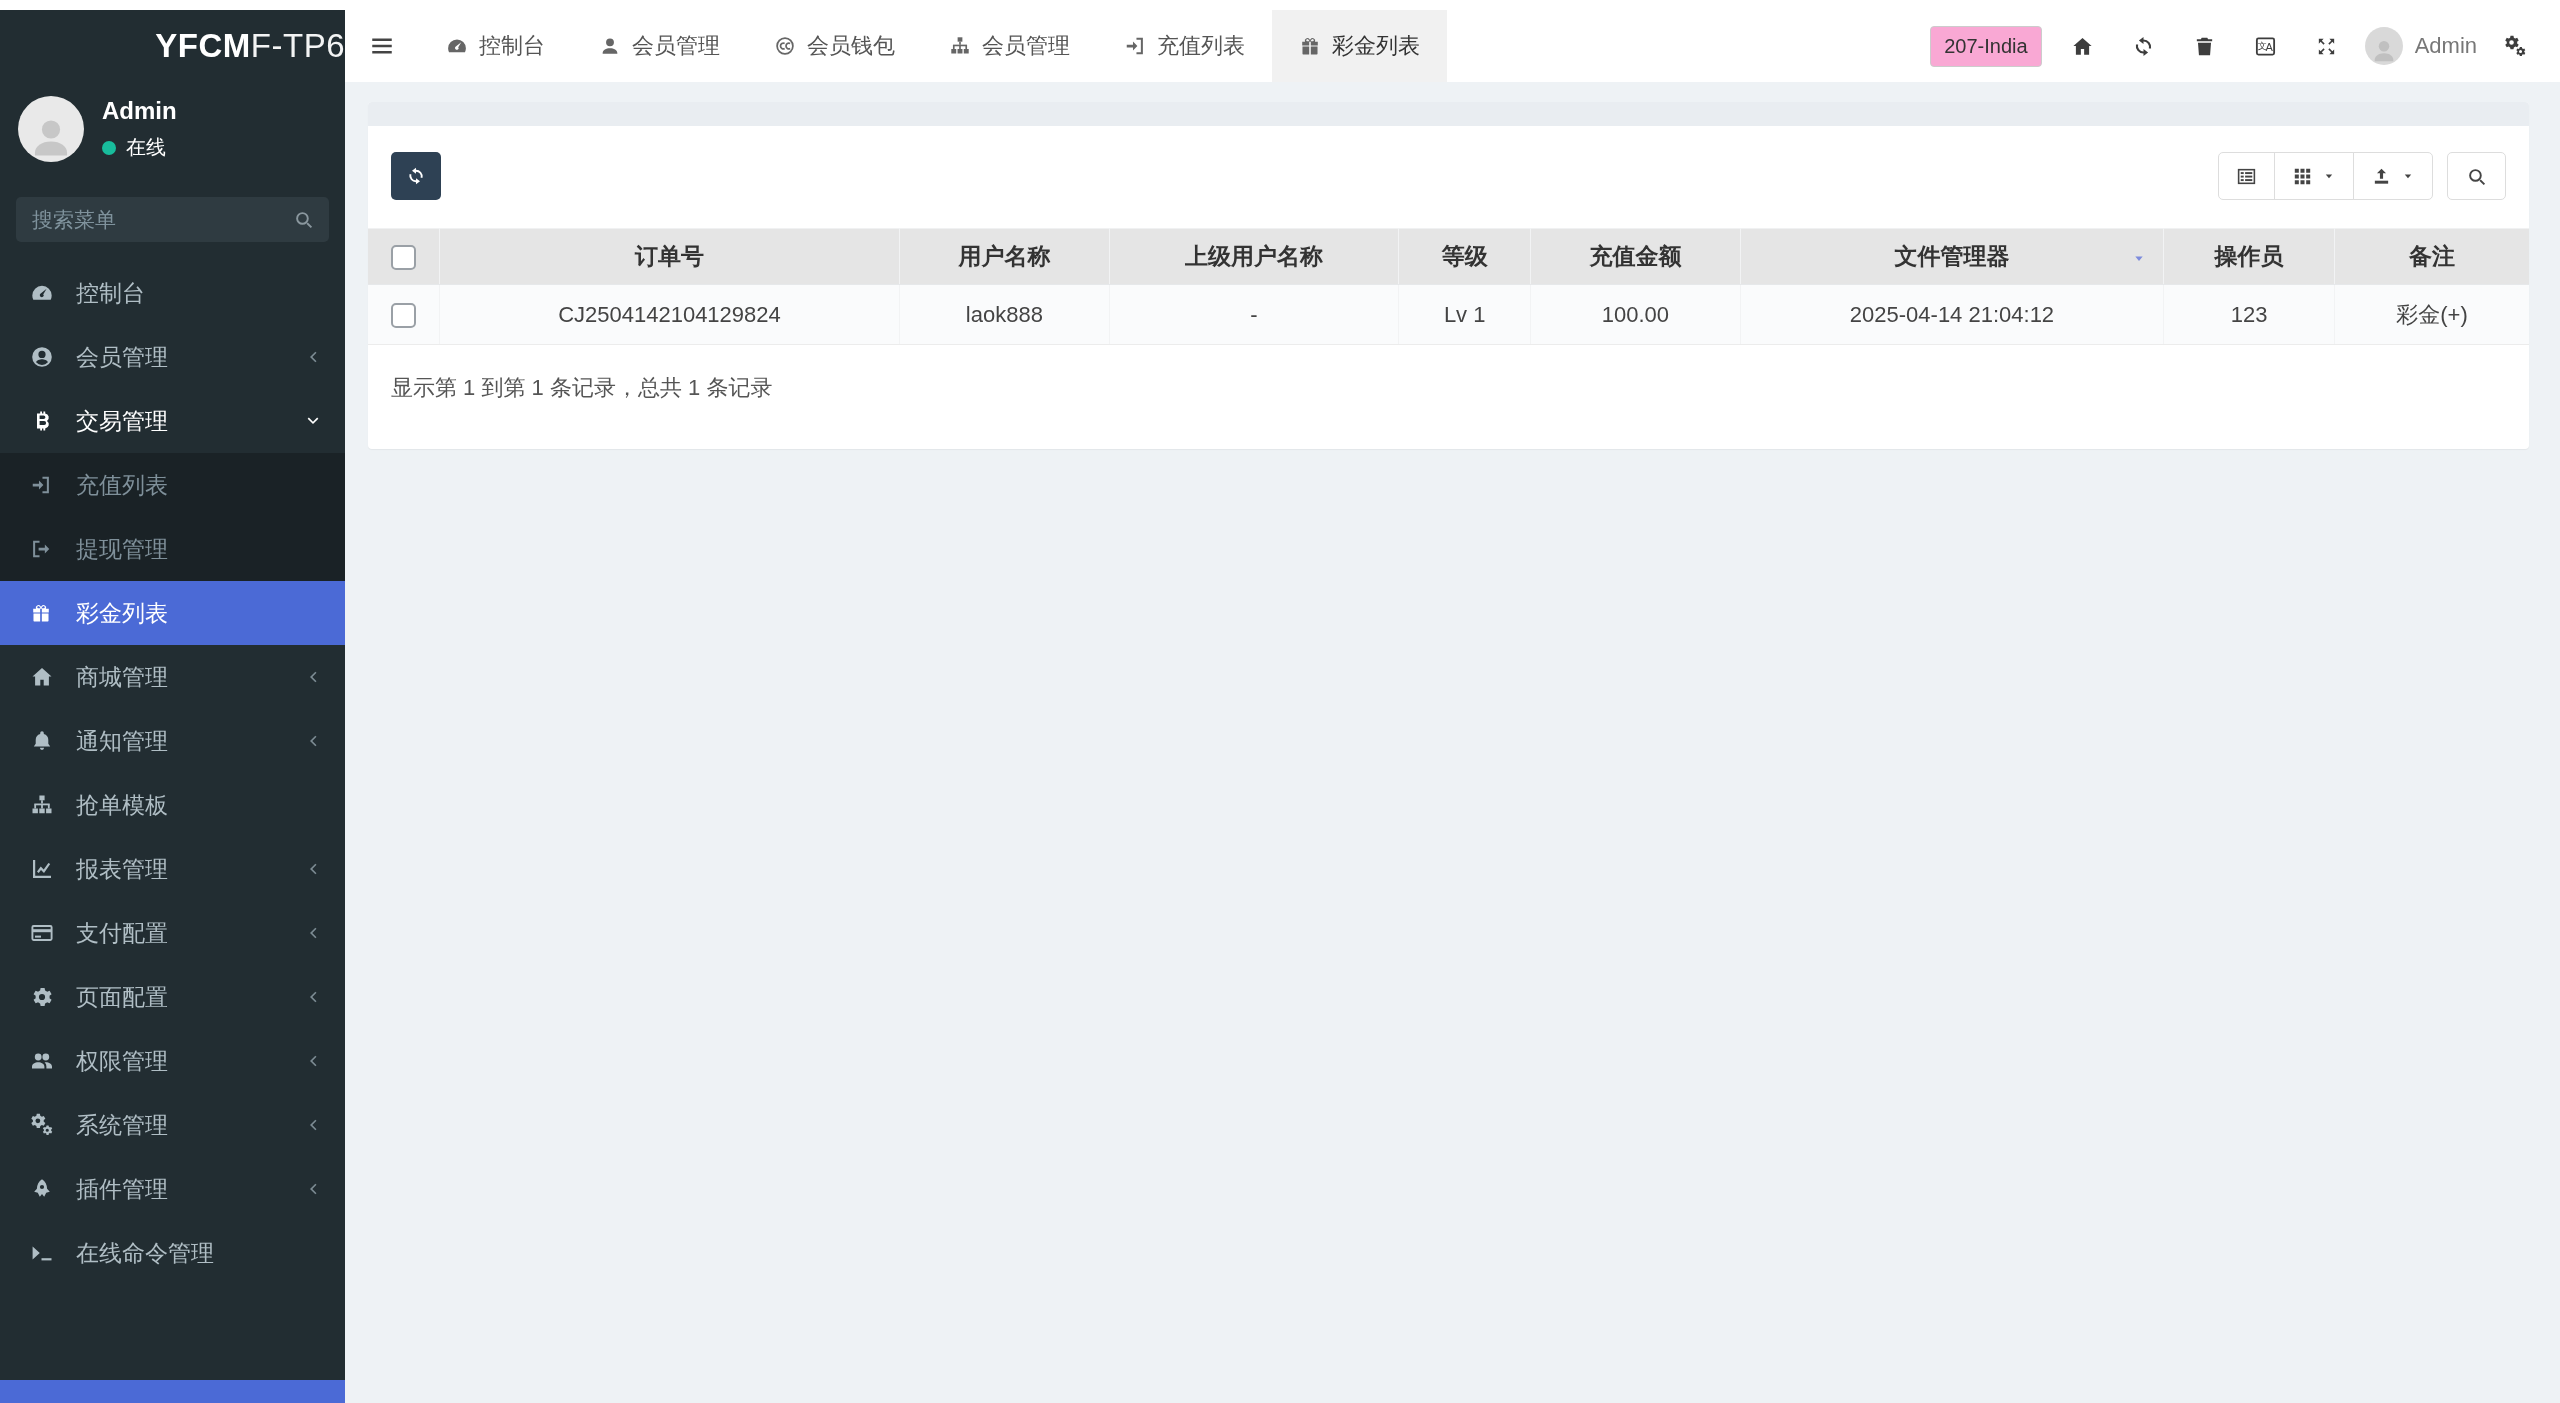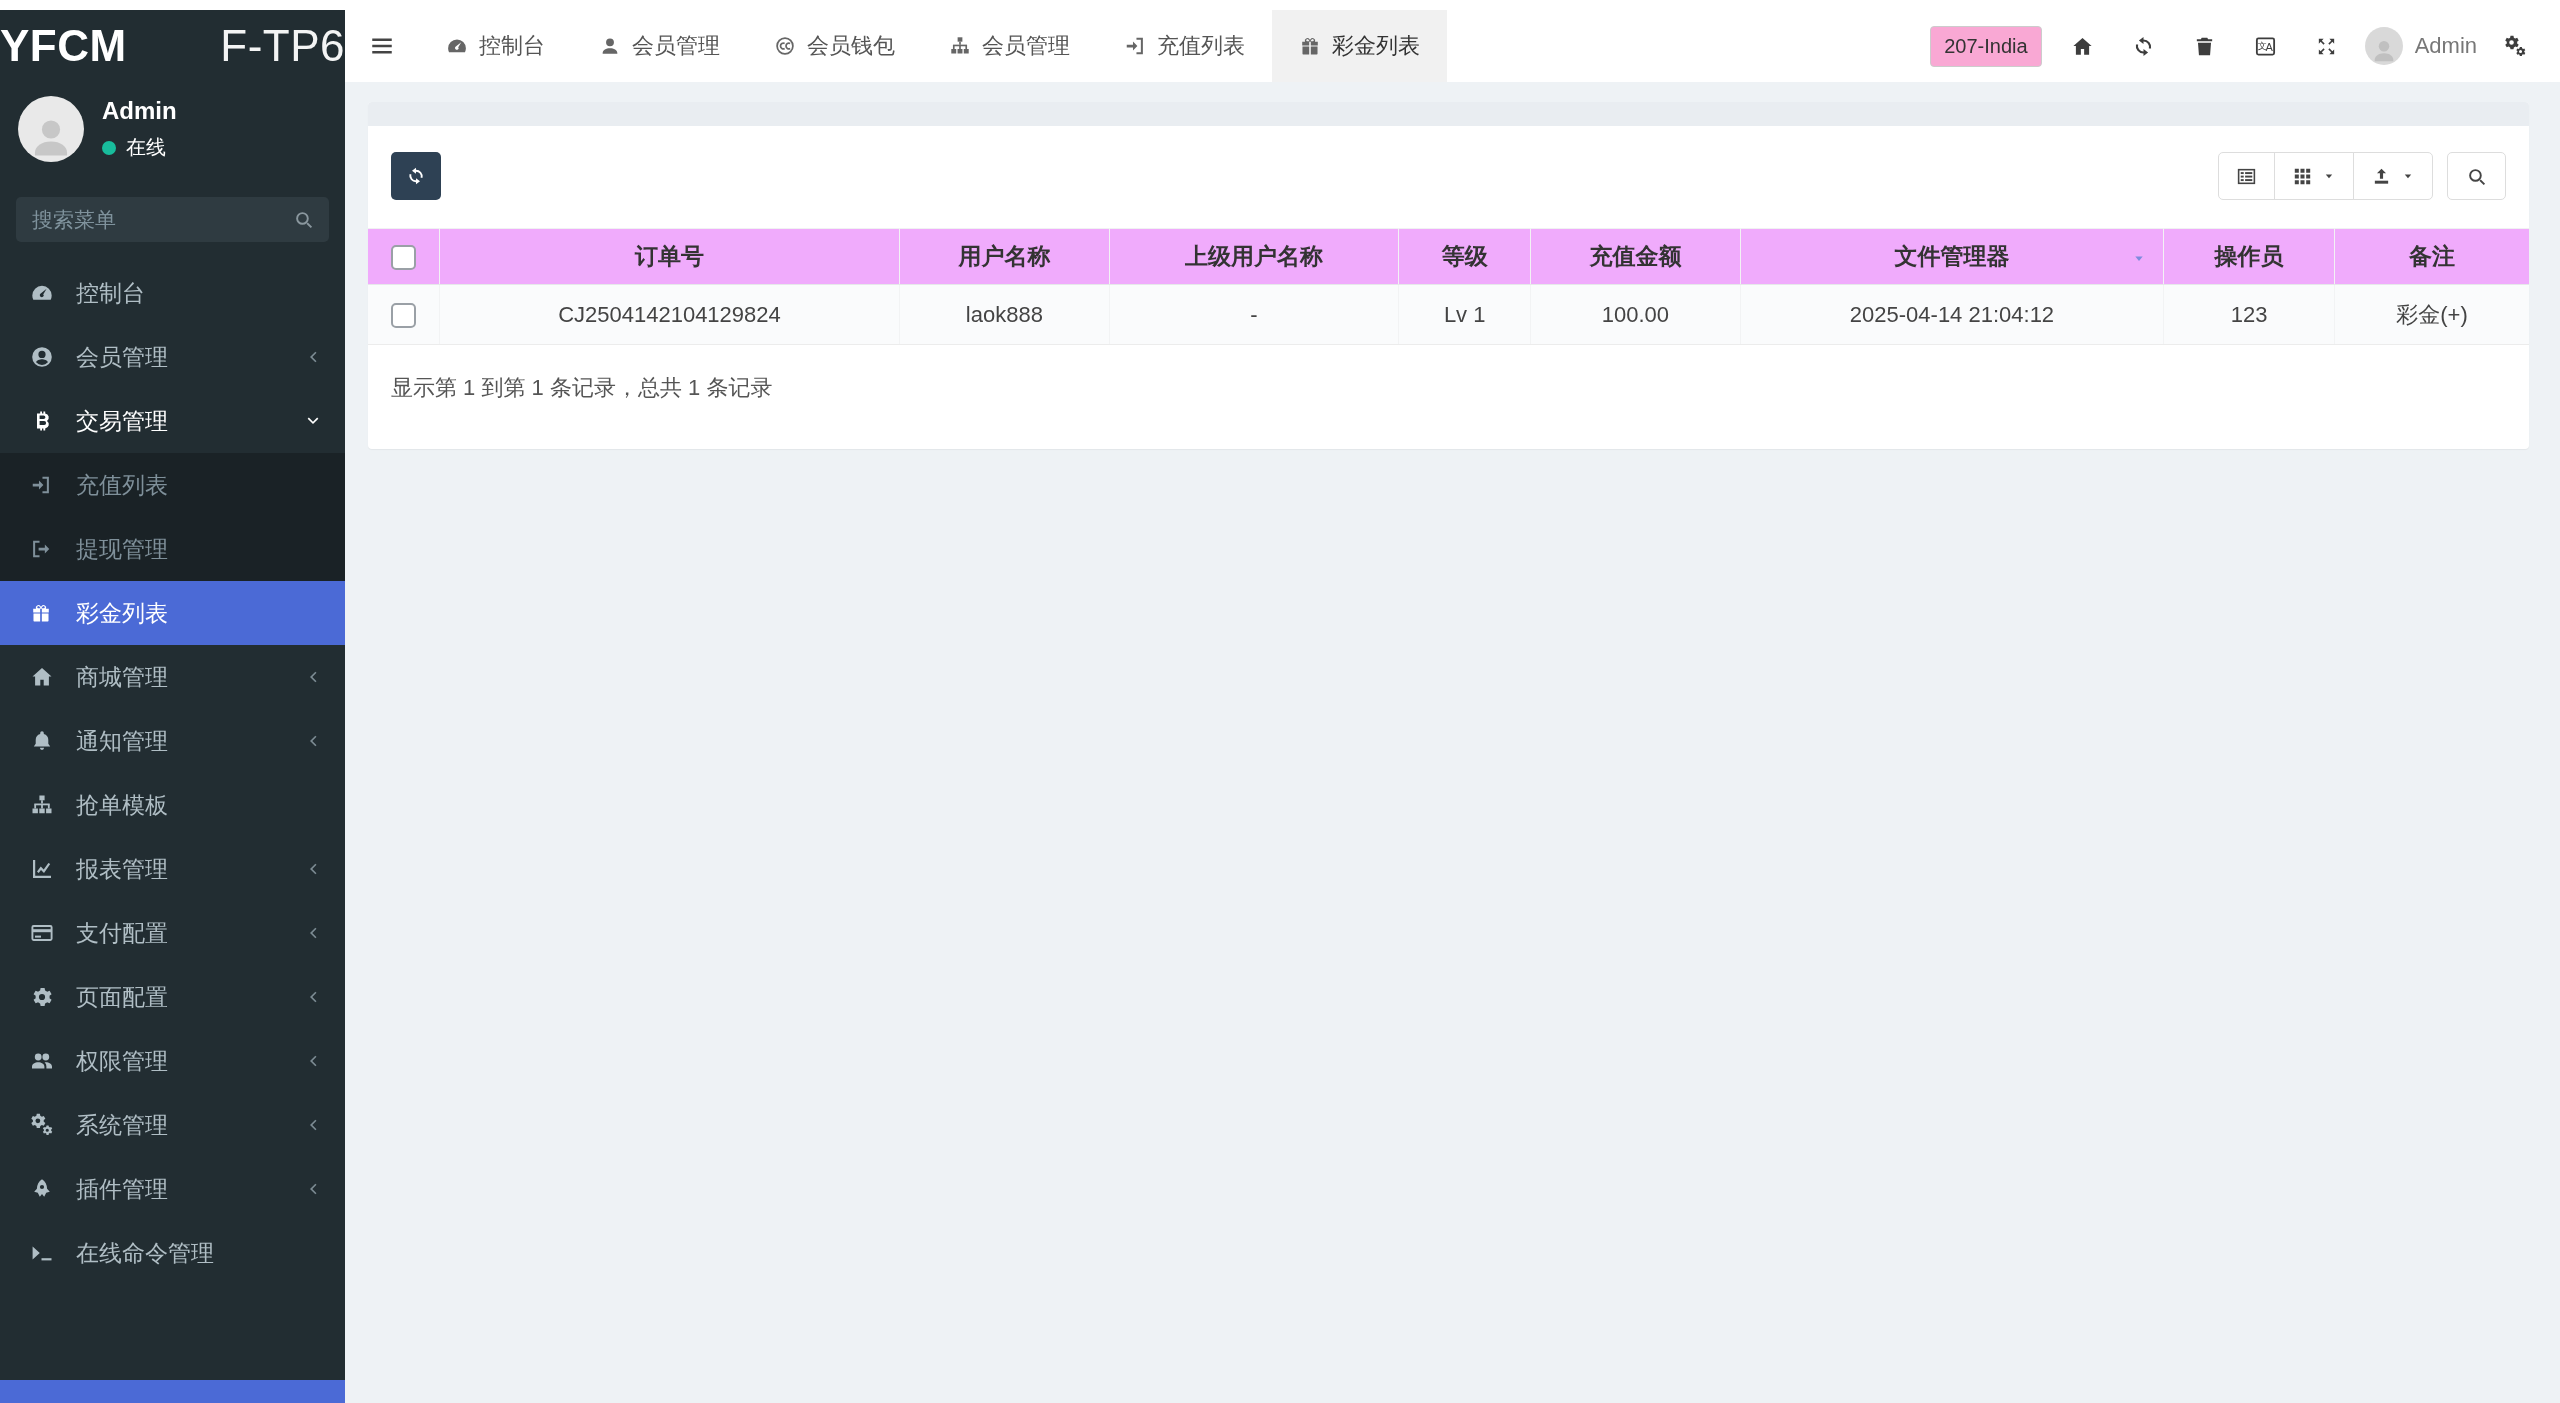--- a/index.html
+++ b/index.html
@@ -1,21 +1,21 @@
 <!DOCTYPE html>
 <html><head>
 <meta charset="utf-8">
 <style>
   html,body{margin:0;padding:0;width:2560px;height:1403px;overflow:hidden;background:#fff;
     font-family:"Liberation Sans","DejaVu Sans",sans-serif;-webkit-font-smoothing:antialiased;}
   .ic{display:inline-flex;line-height:0}
   .ic svg{width:1em;height:1em;display:block}
   
   .sidebar{position:absolute;left:0;top:10px;bottom:0;width:345px;background:#222d32;}
-  .logo{height:72px;display:flex;align-items:center;justify-content:space-between;color:#fff;font-size:44px;letter-spacing:.5px;cursor:pointer}
+  .logo{height:72px;display:flex;align-items:center;justify-content:flex-end;color:#fff;font-size:33px;letter-spacing:.5px;cursor:pointer}
   .logo b{font-weight:700}
   .logo span{font-weight:400;opacity:.95}
   .userpanel{display:flex;align-items:center;padding:14px 0 18px 18px;}
   .avatar{width:66px;height:66px;border-radius:50%;background:#e9e9e9;overflow:hidden;display:flex;align-items:flex-end;justify-content:center}
   .avatar .ic{font-size:52px;color:#c7c7c7}
   .uinfo{margin-left:18px}
   .uname{color:#fff;font-weight:700;font-size:24px;margin-bottom:9px}
   .ustatus{color:#fff;font-size:20px;display:flex;align-items:center}
   .ustatus .dot{width:14px;height:14px;border-radius:50%;background:#18bc9c;display:inline-block;margin-right:10px}
   .menusearch{margin:17px 16px 0;position:relative}
@@ -61,21 +61,21 @@
   .btn-group{display:flex}
   .tbtn{height:48px;background:#fff;border:1px solid #ddd;color:#444;font-size:21px;display:inline-flex;align-items:center;
     gap:9px;padding:0 17px;cursor:pointer}
   .btn-group .tbtn+.tbtn{margin-left:-1px}
   .btn-group .tbtn:first-child{border-radius:5px 0 0 5px}
   .btn-group .tbtn:last-child{border-radius:0 5px 5px 0}
   .tbtn .caret{font-size:14px;color:#444}
   .tbtn.single{border-radius:5px;margin-left:14px;padding:0 18px}
   table.grid{width:100%;border-collapse:collapse;margin-top:28px;table-layout:fixed}
   table.grid th{height:53px;font-size:23px;font-weight:700;color:#333;text-align:center;position:relative;
-    border-top:1px solid #f0f1f2;border-bottom:1px solid #e6e8ea;border-right:1px solid #f2f3f4;cursor:pointer;background:#f0abfc}
+    border-top:1px solid #f0f1f2;border-bottom:1px solid #e6e8ea;border-right:1px solid #f2f3f4;cursor:pointer;background:#e5e5e5}
   table.grid th:last-child,table.grid td:last-child{border-right:0}
   table.grid td{height:57px;font-size:22px;color:#444;text-align:center;background:#fafbfc;
     border-bottom:1px solid #ececec;border-right:1px solid #f2f3f4}
   .cbx{appearance:none;-webkit-appearance:none;width:25px;height:25px;border:2px solid #9aa0a6;border-radius:5px;background:#fff;
     margin:0;vertical-align:middle;cursor:pointer}
   .sortcaret{position:absolute;right:16px;top:50%;transform:translateY(-42%);font-size:16px;color:#7d8bdd}
   .summary{margin:28px 23px 0;font-size:22px;color:#555}
 </style>
 </head>
 <body>

